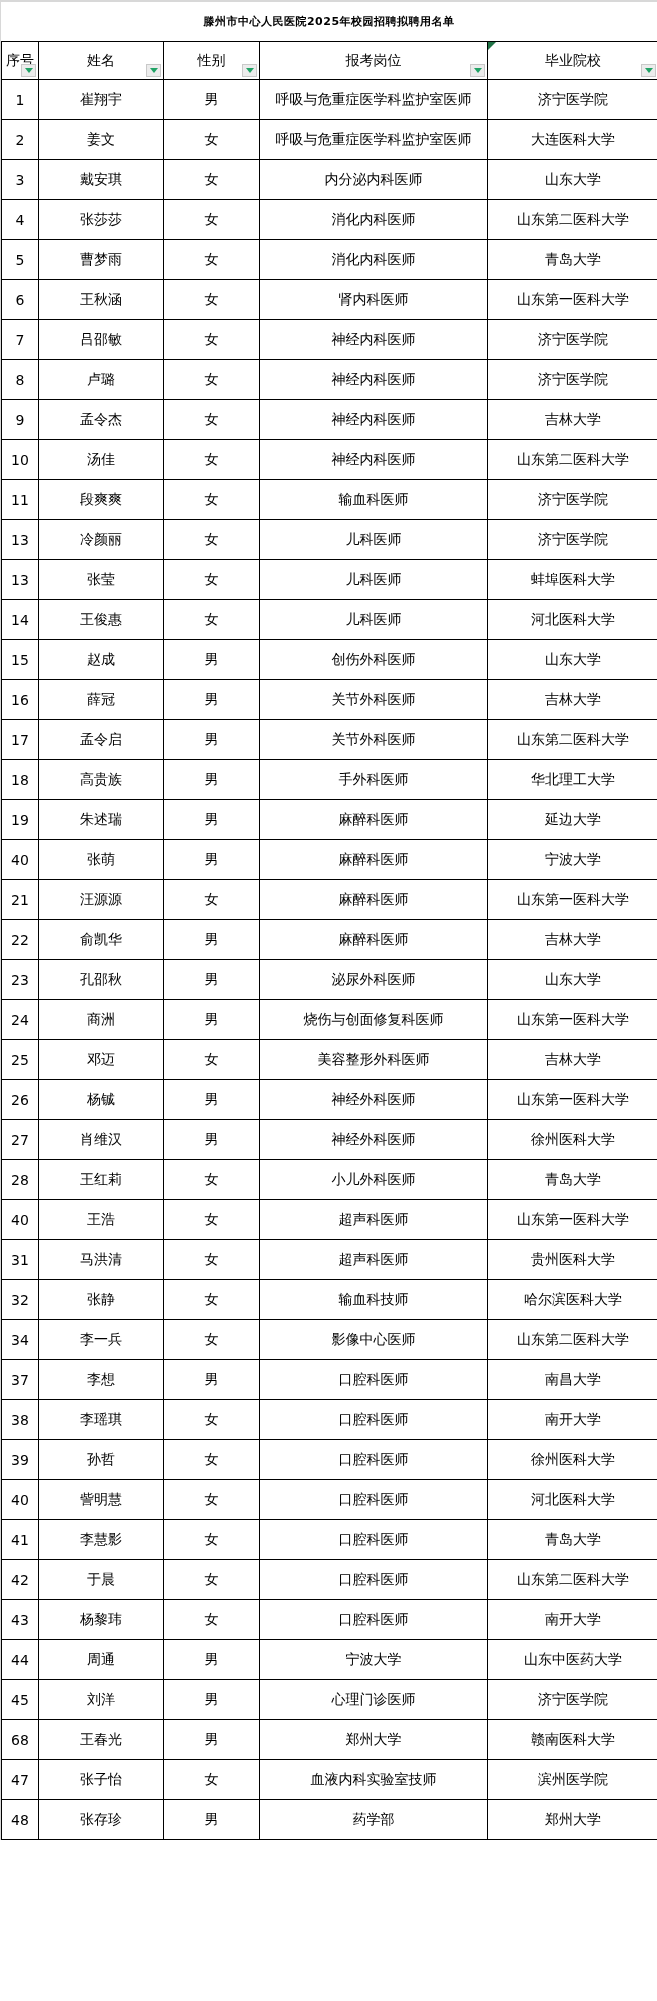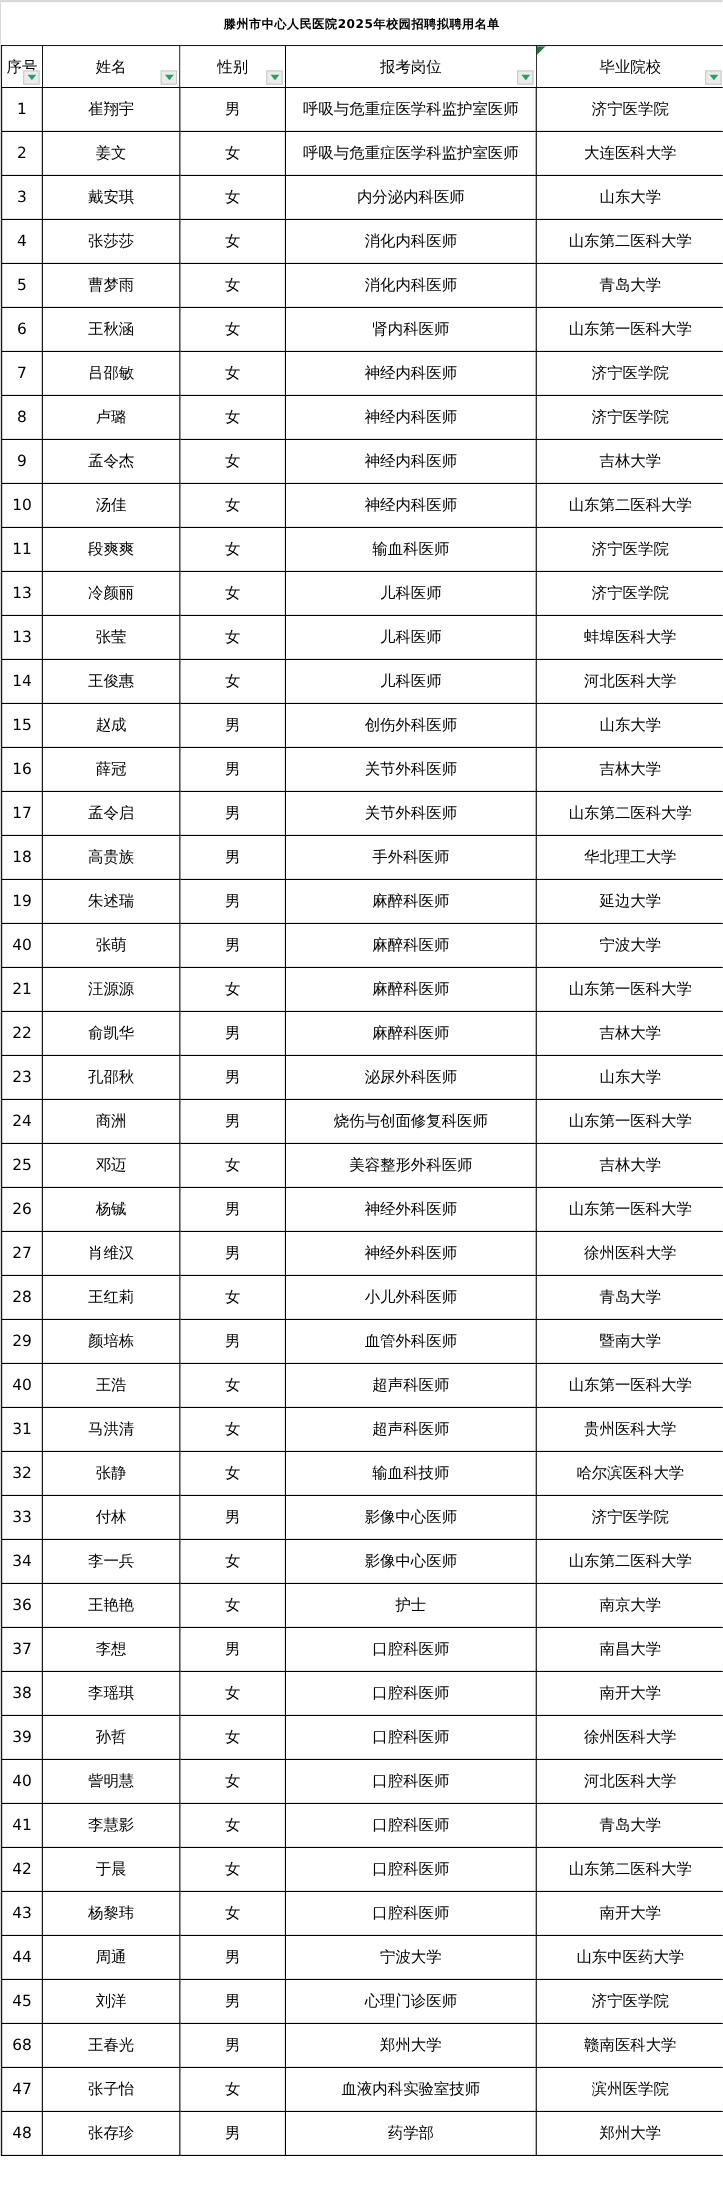--- a/index.html
+++ b/index.html
@@ -328,27 +328,20 @@
           <td class="cell-school">徐州医科大学</td>
         </tr>
         <tr>
           <td class="cell-no">28</td>
           <td class="cell-name">王红莉</td>
           <td class="cell-sex">女</td>
           <td class="cell-post">小儿外科医师</td>
           <td class="cell-school">青岛大学</td>
         </tr>
         <tr>
-          <td class="cell-no">29</td>
-          <td class="cell-name">颜培栋</td>
-          <td class="cell-sex">男</td>
-          <td class="cell-post">血管外科医师</td>
-          <td class="cell-school">暨南大学</td>
-        </tr>
-        <tr>
           <td class="cell-no">40</td>
           <td class="cell-name">王浩</td>
           <td class="cell-sex">女</td>
           <td class="cell-post">超声科医师</td>
           <td class="cell-school">山东第一医科大学</td>
         </tr>
         <tr>
           <td class="cell-no">31</td>
           <td class="cell-name">马洪清</td>
           <td class="cell-sex">女</td>
@@ -356,39 +349,25 @@
           <td class="cell-school">贵州医科大学</td>
         </tr>
         <tr>
           <td class="cell-no">32</td>
           <td class="cell-name">张静</td>
           <td class="cell-sex">女</td>
           <td class="cell-post">输血科技师</td>
           <td class="cell-school">哈尔滨医科大学</td>
         </tr>
         <tr>
-          <td class="cell-no">33</td>
-          <td class="cell-name">付林</td>
-          <td class="cell-sex">男</td>
-          <td class="cell-post">影像中心医师</td>
-          <td class="cell-school">济宁医学院</td>
-        </tr>
-        <tr>
           <td class="cell-no">34</td>
           <td class="cell-name">李一兵</td>
           <td class="cell-sex">女</td>
           <td class="cell-post">影像中心医师</td>
           <td class="cell-school">山东第二医科大学</td>
-        </tr>
-        <tr>
-          <td class="cell-no">36</td>
-          <td class="cell-name">王艳艳</td>
-          <td class="cell-sex">女</td>
-          <td class="cell-post">护士</td>
-          <td class="cell-school">南京大学</td>
         </tr>
         <tr>
           <td class="cell-no">37</td>
           <td class="cell-name">李想</td>
           <td class="cell-sex">男</td>
           <td class="cell-post">口腔科医师</td>
           <td class="cell-school">南昌大学</td>
         </tr>
         <tr>
           <td class="cell-no">38</td>

